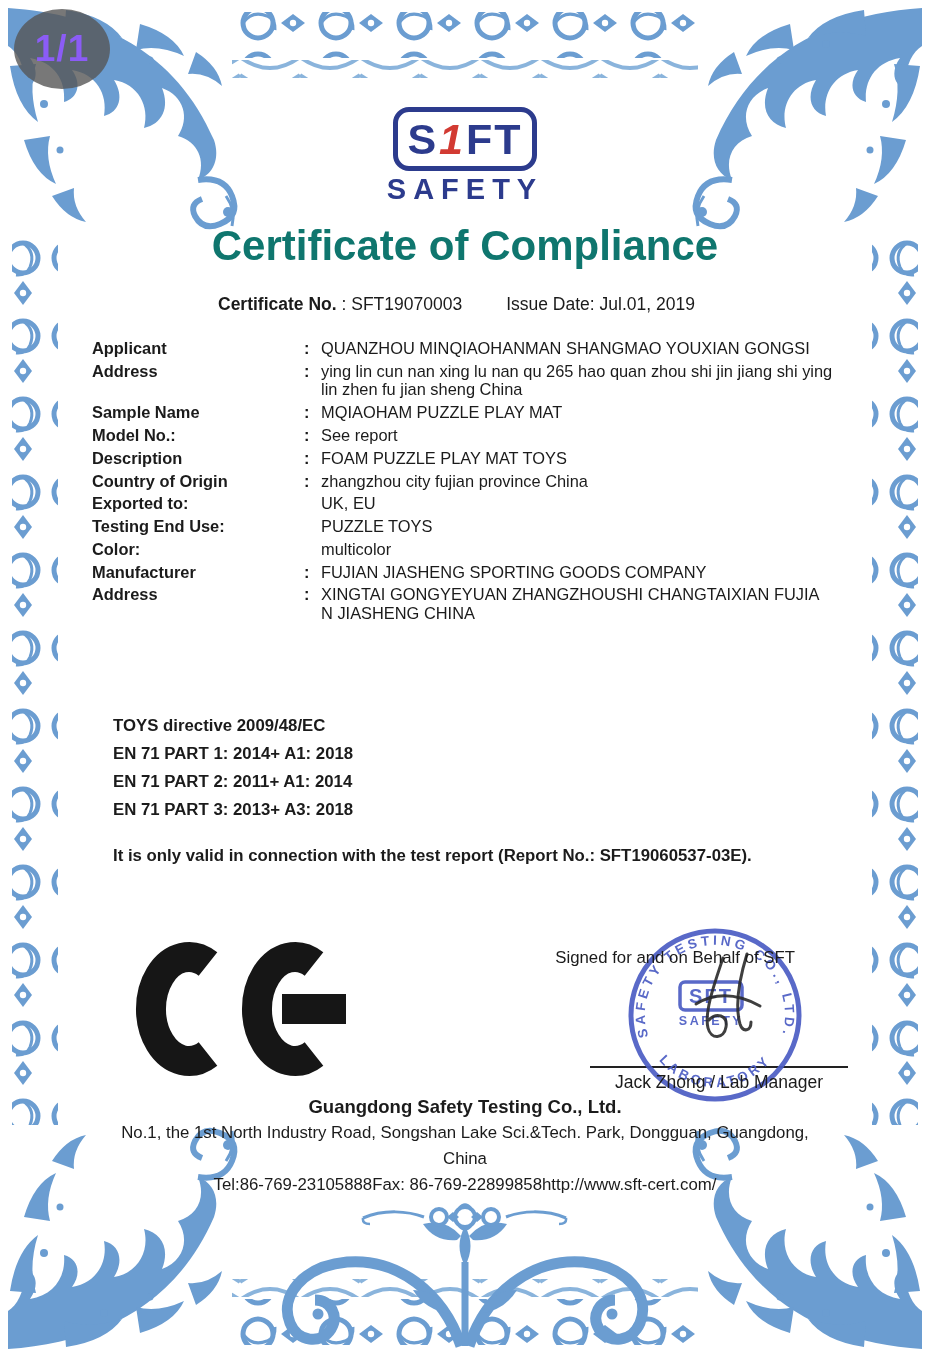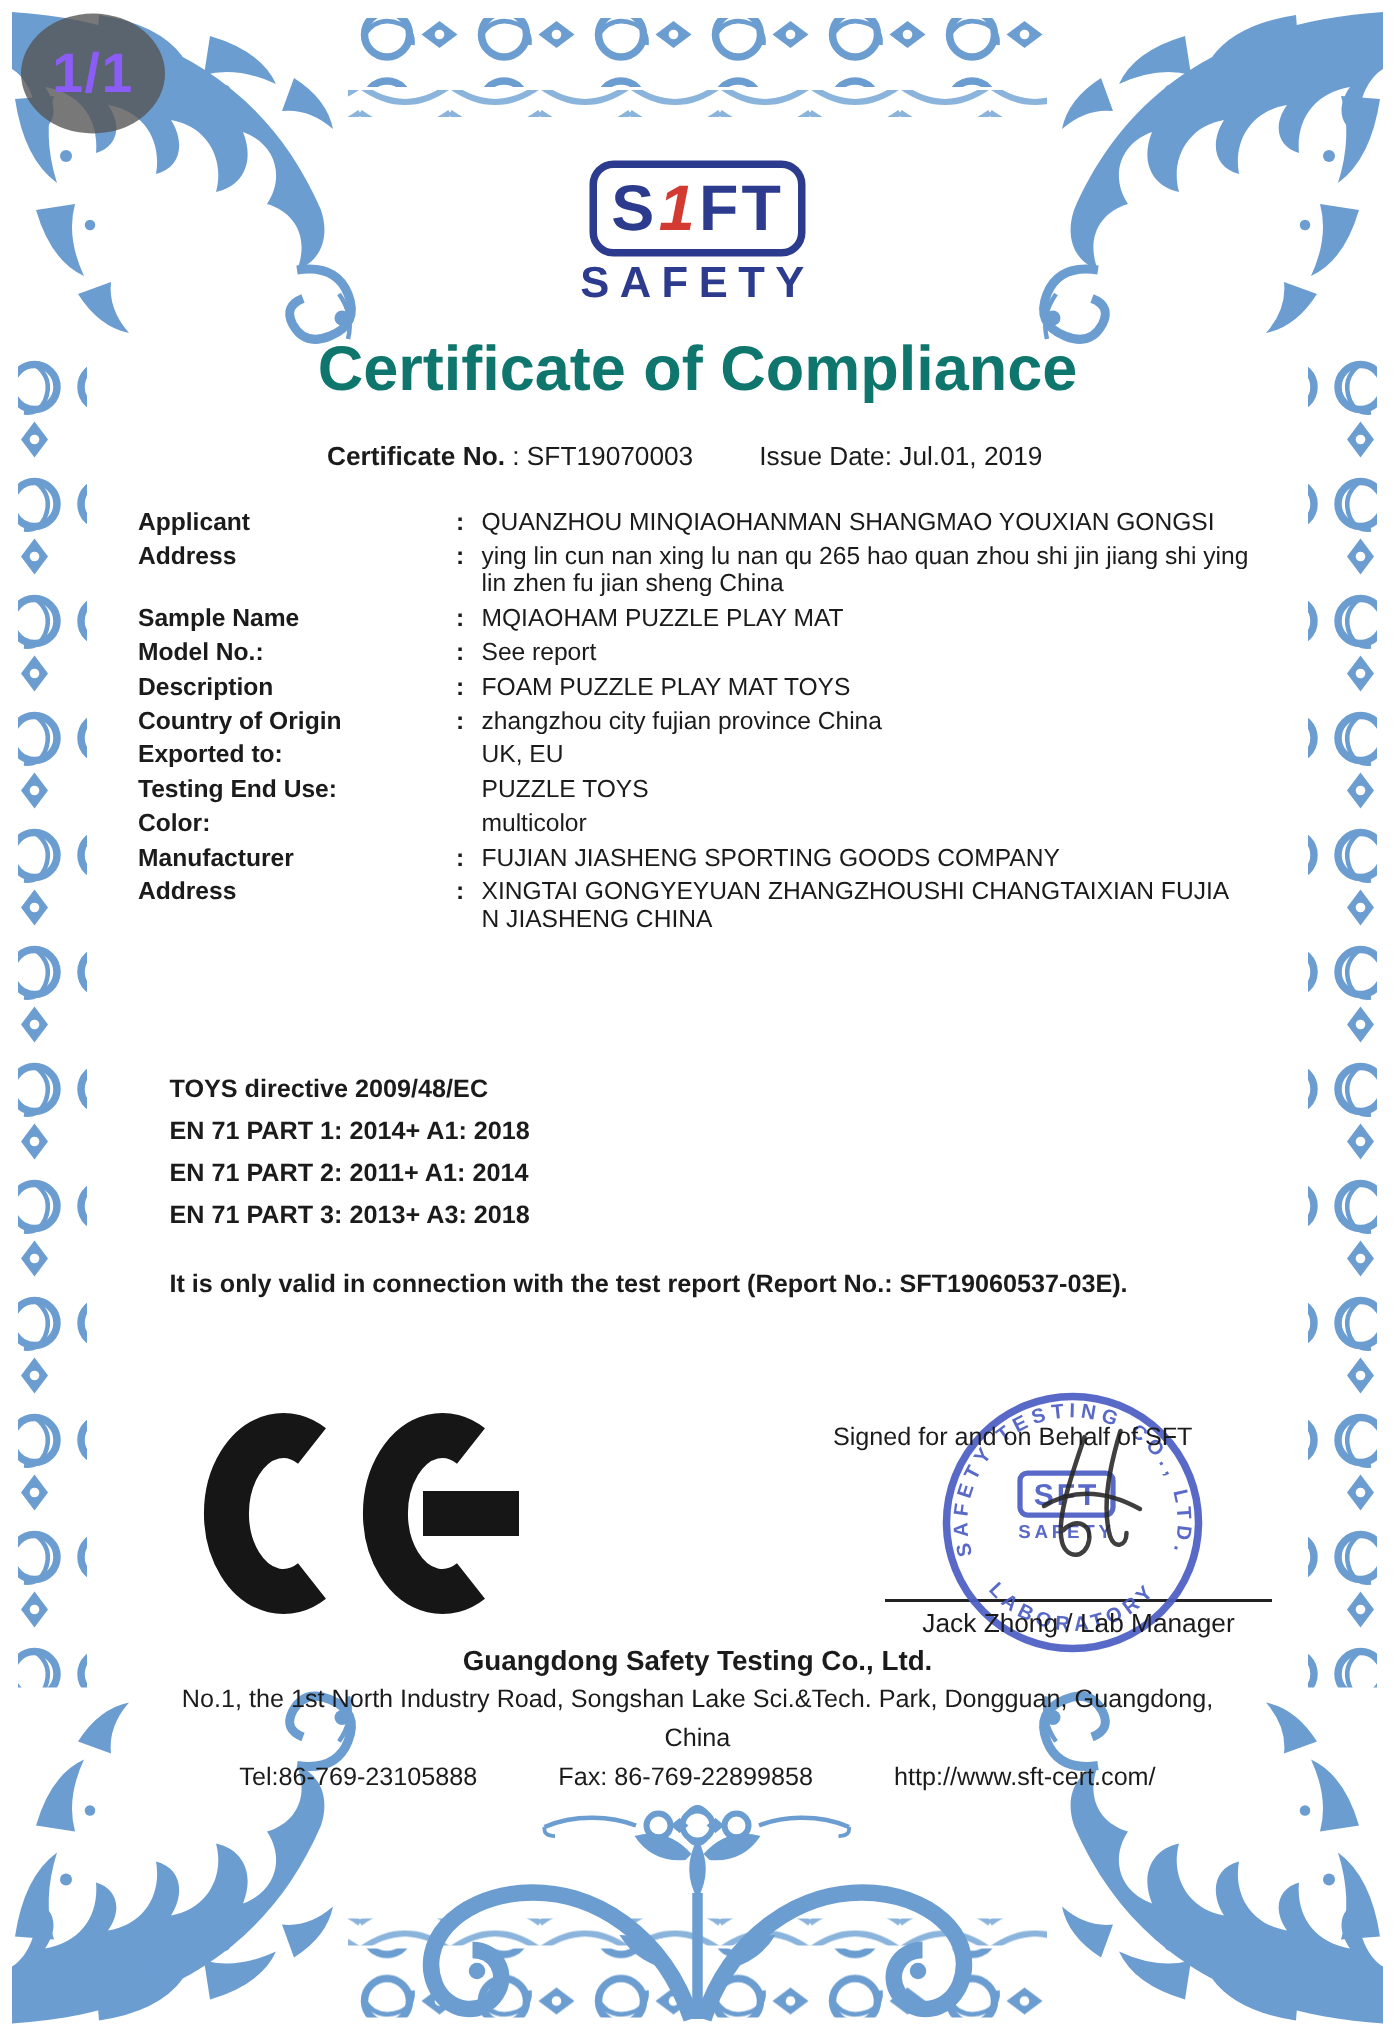--- a/index.html
+++ b/index.html
@@ -69,21 +69,21 @@
   .stamp-logo-txt{fill:var(--stamp-blue);font-size:20px;font-weight:bold;letter-spacing:2px;}
   .stamp-sub-txt{fill:var(--stamp-blue);font-size:12.5px;font-weight:bold;letter-spacing:2.5px;}
   .s-stamp{stroke:var(--stamp-blue);fill:none;}
   .sig{stroke:#1a1a1a;stroke-width:3;fill:none;stroke-linecap:round;opacity:.9;}
   .sigline{position:absolute;left:590px;top:1066px;width:258px;border-top:2px solid #222;z-index:1;}
   .signame{position:absolute;left:589px;top:1072px;width:260px;text-align:center;font-size:17.5px;z-index:3;}
 
   .f-company{position:absolute;top:1096px;left:0;right:0;text-align:center;font-weight:bold;font-size:18.5px;}
   .f-addr1{position:absolute;top:1123px;left:0;right:0;text-align:center;font-size:16.8px;}
   .f-addr2{position:absolute;top:1149px;left:0;right:0;text-align:center;font-size:16.8px;}
-  .f-contact{position:absolute;top:1175px;left:0;right:0;display:flex;justify-content:center;gap:54px;font-size:16.8px;}
+  .f-contact{position:absolute;top:1175px;left:0;right:0;display:flex;justify-content:center;font-size:16.8px;}
   .divider{position:absolute;left:360px;top:1202px;}
 </style>
 </head>
 <body>
 
 <div class="page">
 
   <svg class="border-svg" width="930" height="1357" viewBox="0 0 930 1357" aria-hidden="true">
     <defs>
       <g id="cornerTL">

